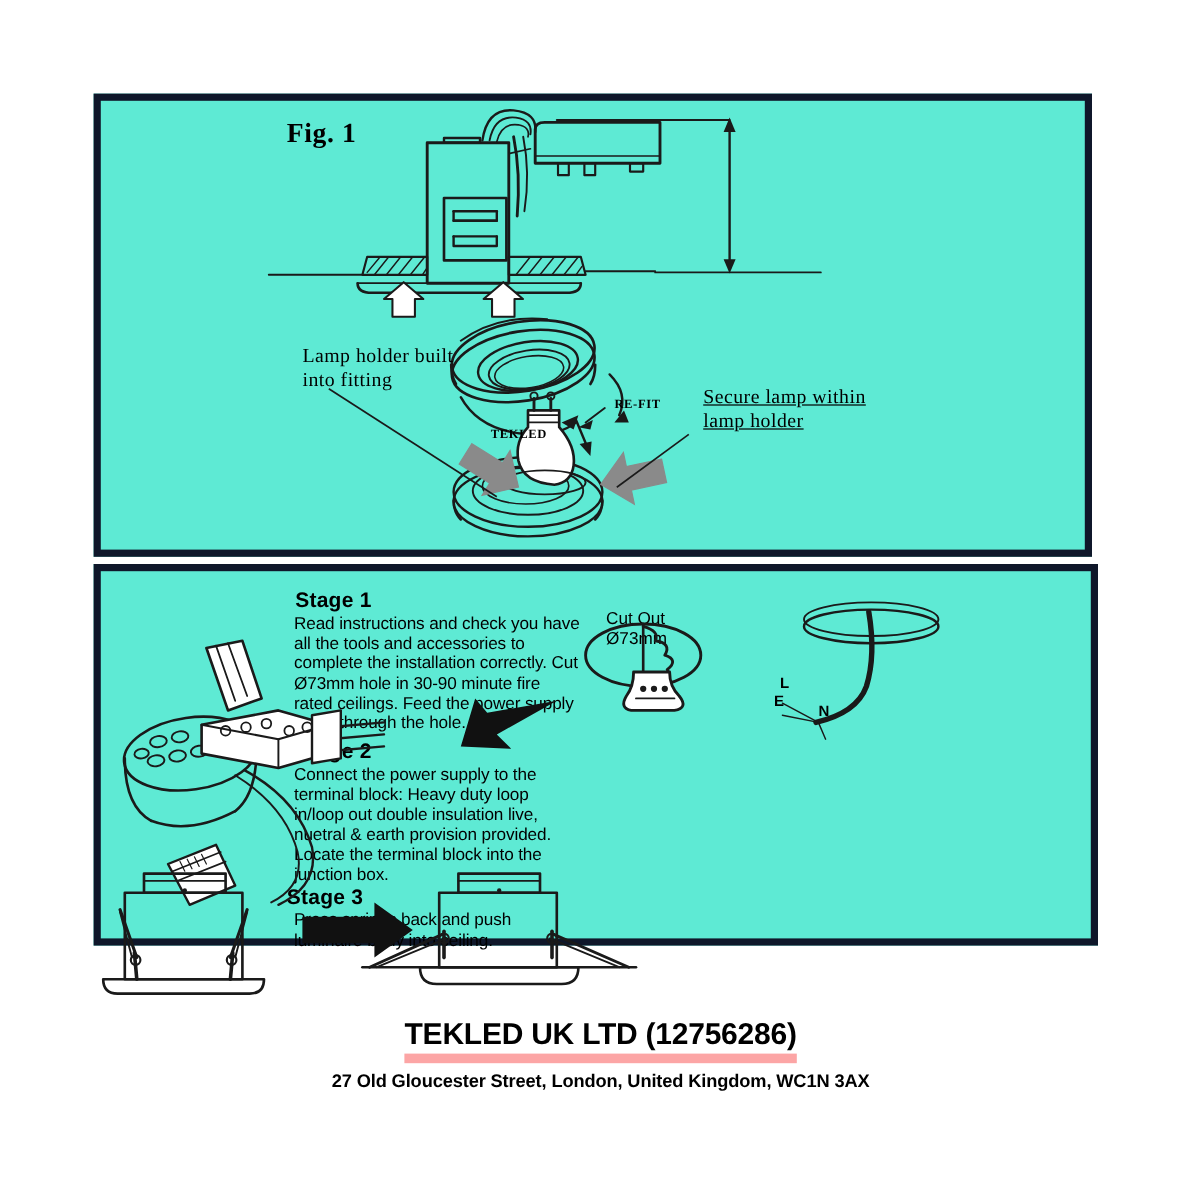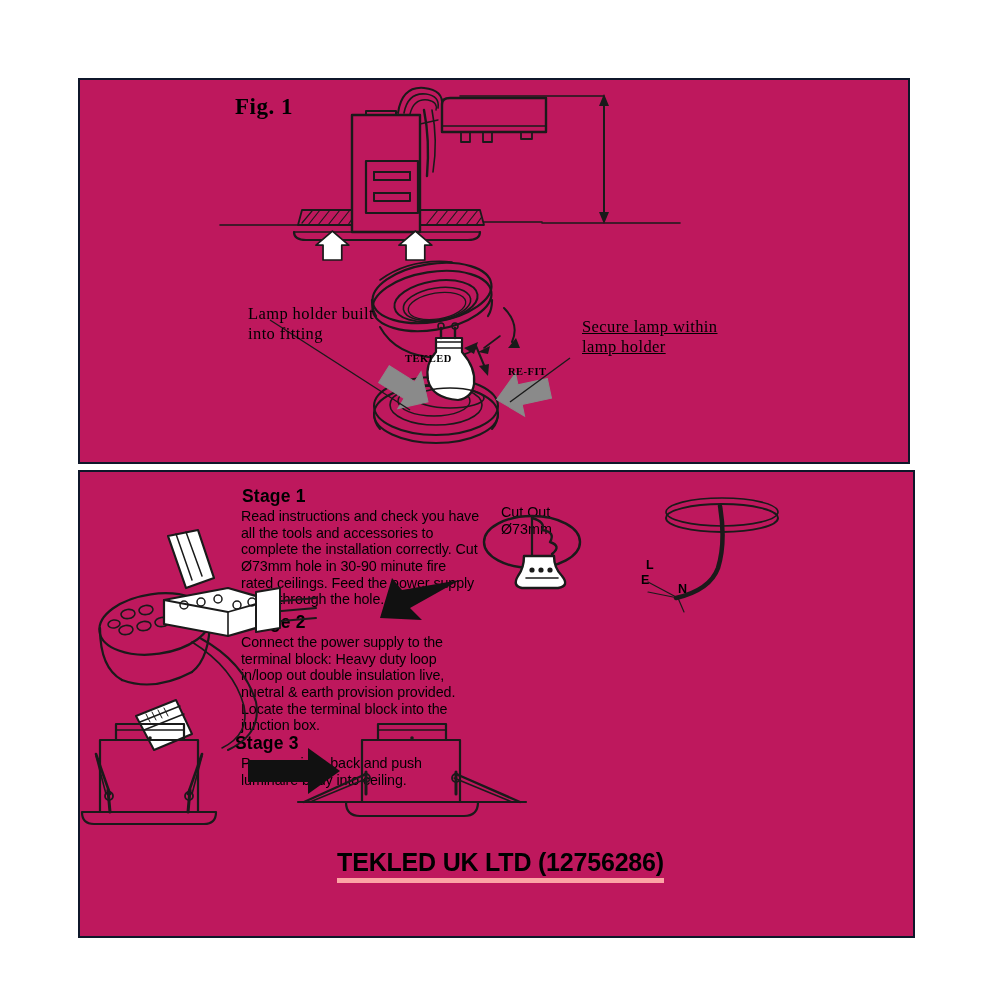--- a/index.html
+++ b/index.html
@@ -13,35 +13,35 @@
     height: 1001px;
     position: relative;
     font-family: "Liberation Sans", sans-serif;
     color: #000000;
     overflow: hidden;
   }
 
   
   .panel {
     position: absolute;
-    border: 2px solid #0f172a;
-    background: #be185d;
+    border: 6px solid #0f172a;
+    background: #5eead4;
     box-sizing: border-box;
   }
   #panel-fig1 {
     left: 78px;
     top: 78px;
     width: 832px;
     height: 386px;
   }
   #panel-stages {
     left: 78px;
     top: 470px;
     width: 837px;
-    height: 468px;
+    height: 318px;
   }
 
   
   .fig-title {
     position: absolute;
     left: 155px;
     top: 14px;
     font-family: "Liberation Serif", serif;
     font-weight: bold;
     font-size: 23px;
@@ -50,32 +50,32 @@
 
   
   .callout {
     position: absolute;
     font-family: "Liberation Serif", serif;
     font-size: 16.5px;
     line-height: 1.22;
     letter-spacing: 0.4px;
     white-space: pre-line;
   }
-  #callout-lamp-holder { left: 168px; top: 203px; width: 190px; margin-top: 21px; }
+  #callout-lamp-holder { left: 168px; top: 203px; width: 190px; }
   #callout-secure-lamp { left: 502px; top: 237px; width: 190px; text-decoration: underline; }
 
   .mini-label {
     position: absolute;
     font-family: "Liberation Serif", serif;
     font-size: 10.5px;
     font-weight: bold;
     letter-spacing: 0.5px;
   }
   #label-remove { left: 325px; top: 273px; }
-  #label-refit  { left: 428px; top: 248px; margin-top: 38px; }
+  #label-refit  { left: 428px; top: 248px; }
 
   
   .stage-head {
     position: absolute;
     font-size: 17.5px;
     font-weight: bold;
     letter-spacing: 0.2px;
   }
   .stage-body {
     position: absolute;
@@ -117,21 +117,21 @@
     position: absolute;
     left: 0;
     top: 848px;
     width: 1001px;
     text-align: center;
   }
   #footer-company {
     font-size: 25px;
     font-weight: bold;
     letter-spacing: -0.2px;
-    border-bottom: 5px solid #fca5a5;
+    border-bottom: 8px solid #fca5a5;
     display: inline-block;
     padding-bottom: 1px;
     line-height: 1.15;
   }
   #footer-address {
     font-size: 15.2px;
     font-weight: bold;
     letter-spacing: -0.1px;
     margin-top: 7px;
   }
@@ -407,13 +407,14 @@
 
       <path d="M380 108 L330 136 L342 148 L300 146 L312 106 L322 118 Z"></path>
 
       <path d="M168 288 L228 288 L228 276 L260 299 L228 322 L228 310 L168 310 Z"></path>
     </g>
   </svg>
 </div>
 
 <div id="footer">
   <div id="footer-company">TEKLED UK LTD (12756286)</div>
+  <div id="footer-address">27 Old Gloucester Street, London, United Kingdom, WC1N 3AX</div>
 </div>
 
 </body></html>

